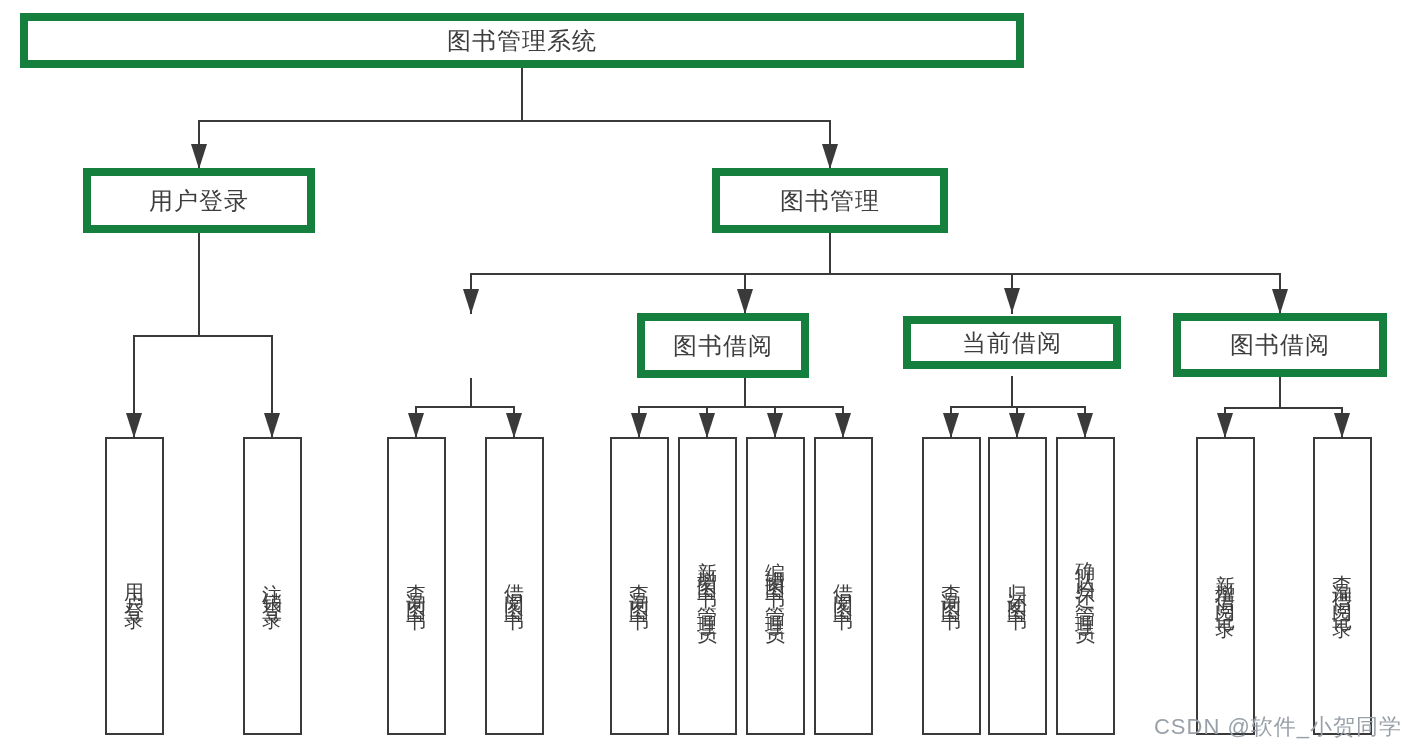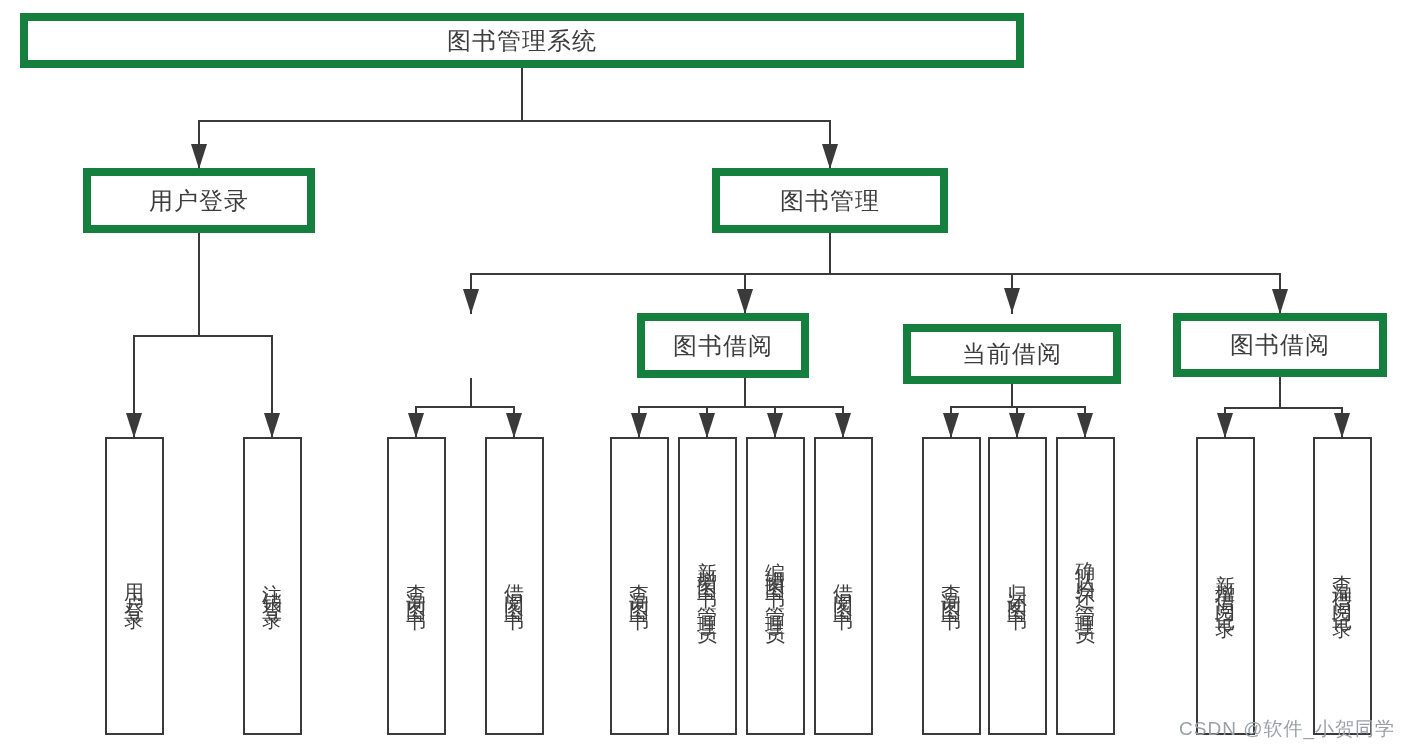--- a/index.html
+++ b/index.html
@@ -18,21 +18,21 @@
   .node{position:absolute;border:8px solid #15803d;background:#ffffff;
         display:flex;align-items:center;justify-content:center;
         font-size:24px;letter-spacing:1px;box-sizing:border-box;z-index:3;}
   
   .leaf{position:absolute;top:437px;width:59px;height:298px;
         border:2px solid #3a3a3a;background:#ffffff;
         display:flex;align-items:center;justify-content:center;
         box-sizing:border-box;z-index:3;}
   .vt{writing-mode:vertical-rl;text-orientation:mixed;
       font-size:20px;letter-spacing:9px;line-height:1.1;white-space:nowrap;}
-  .watermark{position:absolute;right:10px;bottom:5px;font-size:19px;
+  .watermark{position:absolute;right:3px;bottom:5px;font-size:22px;
              color:#99a0a8;letter-spacing:1px;z-index:6;}
 </style>
 </head>
 <body>
 
 <div class="canvas">
 
   <div class="vl" style="left:521px;top:68px;height:53px"></div>
   <div class="vl" style="left:198px;top:120px;height:49px"></div>
   <div class="vl" style="left:829px;top:120px;height:49px"></div>
@@ -75,21 +75,21 @@
   <div class="node" style="left:83px;top:168px;width:232px;height:65px">
     <span>用户登录</span>
   </div>
   <div class="node" style="left:712px;top:168px;width:236px;height:65px">
     <span>图书管理</span>
   </div>
 
   <div class="node" style="left:637px;top:313px;width:172px;height:65px">
     <span>图书借阅</span>
   </div>
-  <div class="node" style="left:903px;top:324px;width:218px;height:60px">
+  <div class="node" style="left:903px;top:316px;width:218px;height:53px">
     <span>当前借阅</span>
   </div>
   <div class="node" style="left:1173px;top:313px;width:214px;height:64px">
     <span>图书借阅</span>
   </div>
 
   <div class="leaf" style="left:105px">
     <span class="vt">用户登录</span>
   </div>
   <div class="leaf" style="left:243px">

